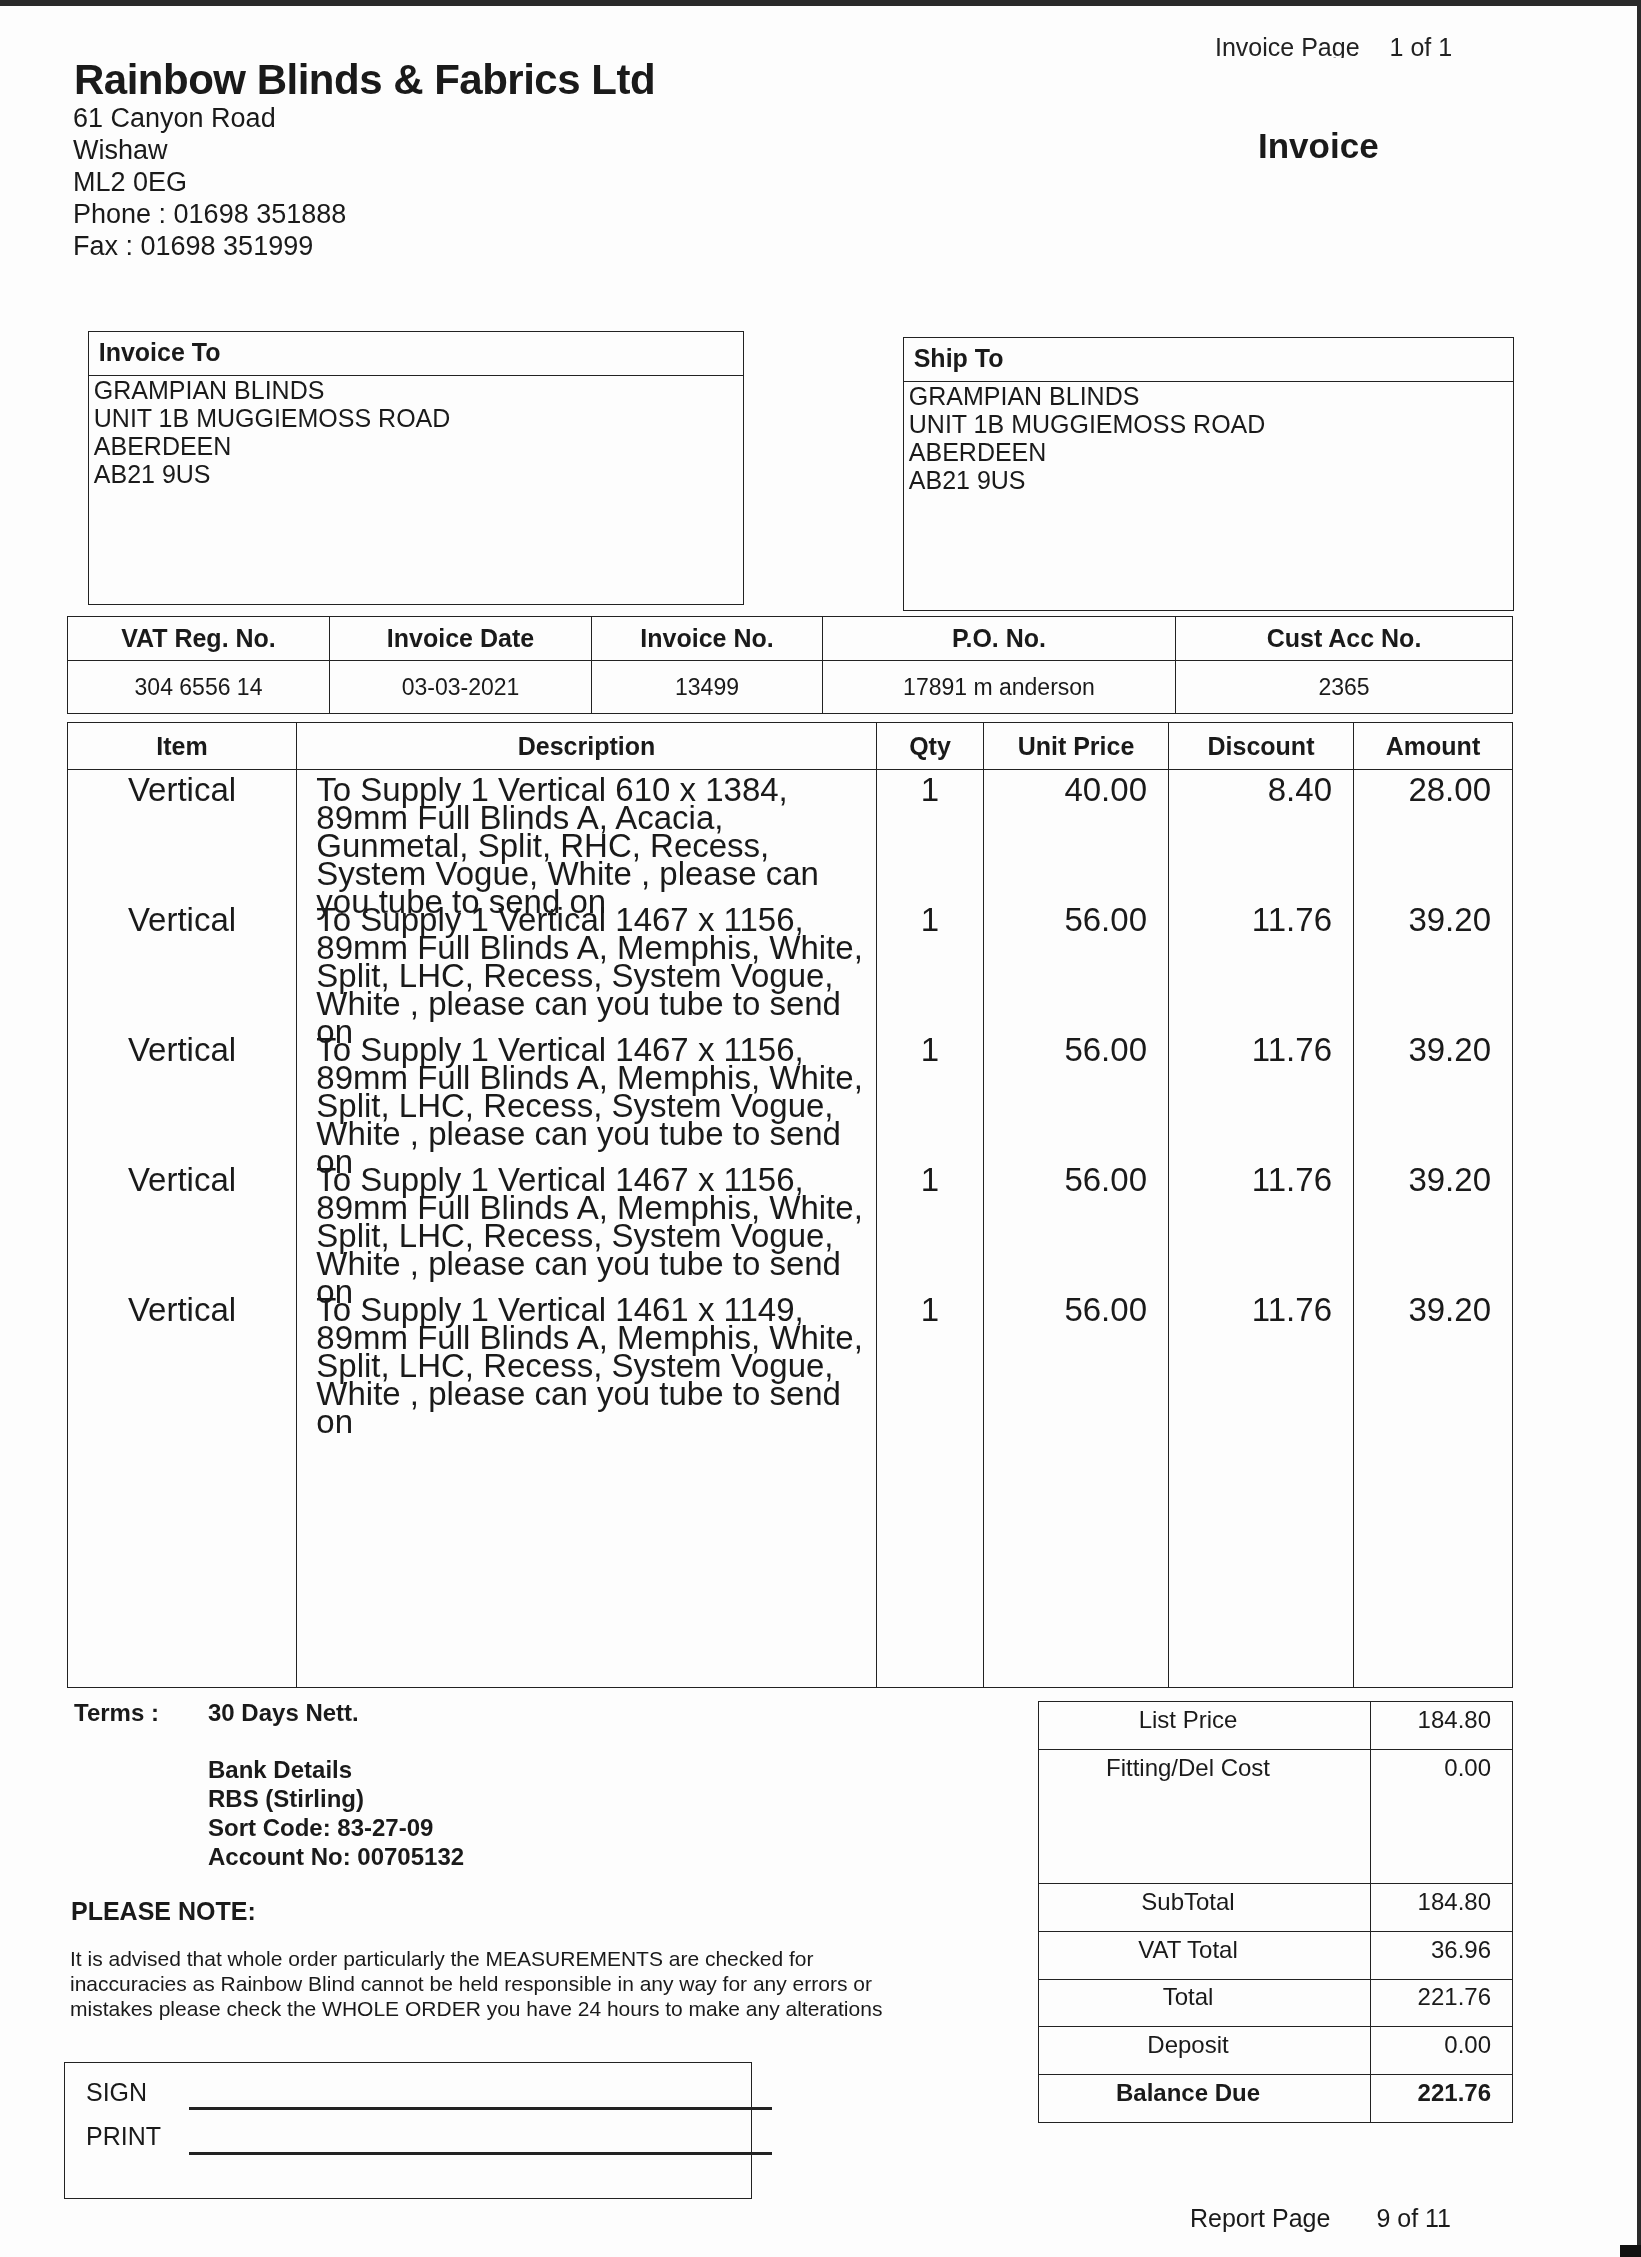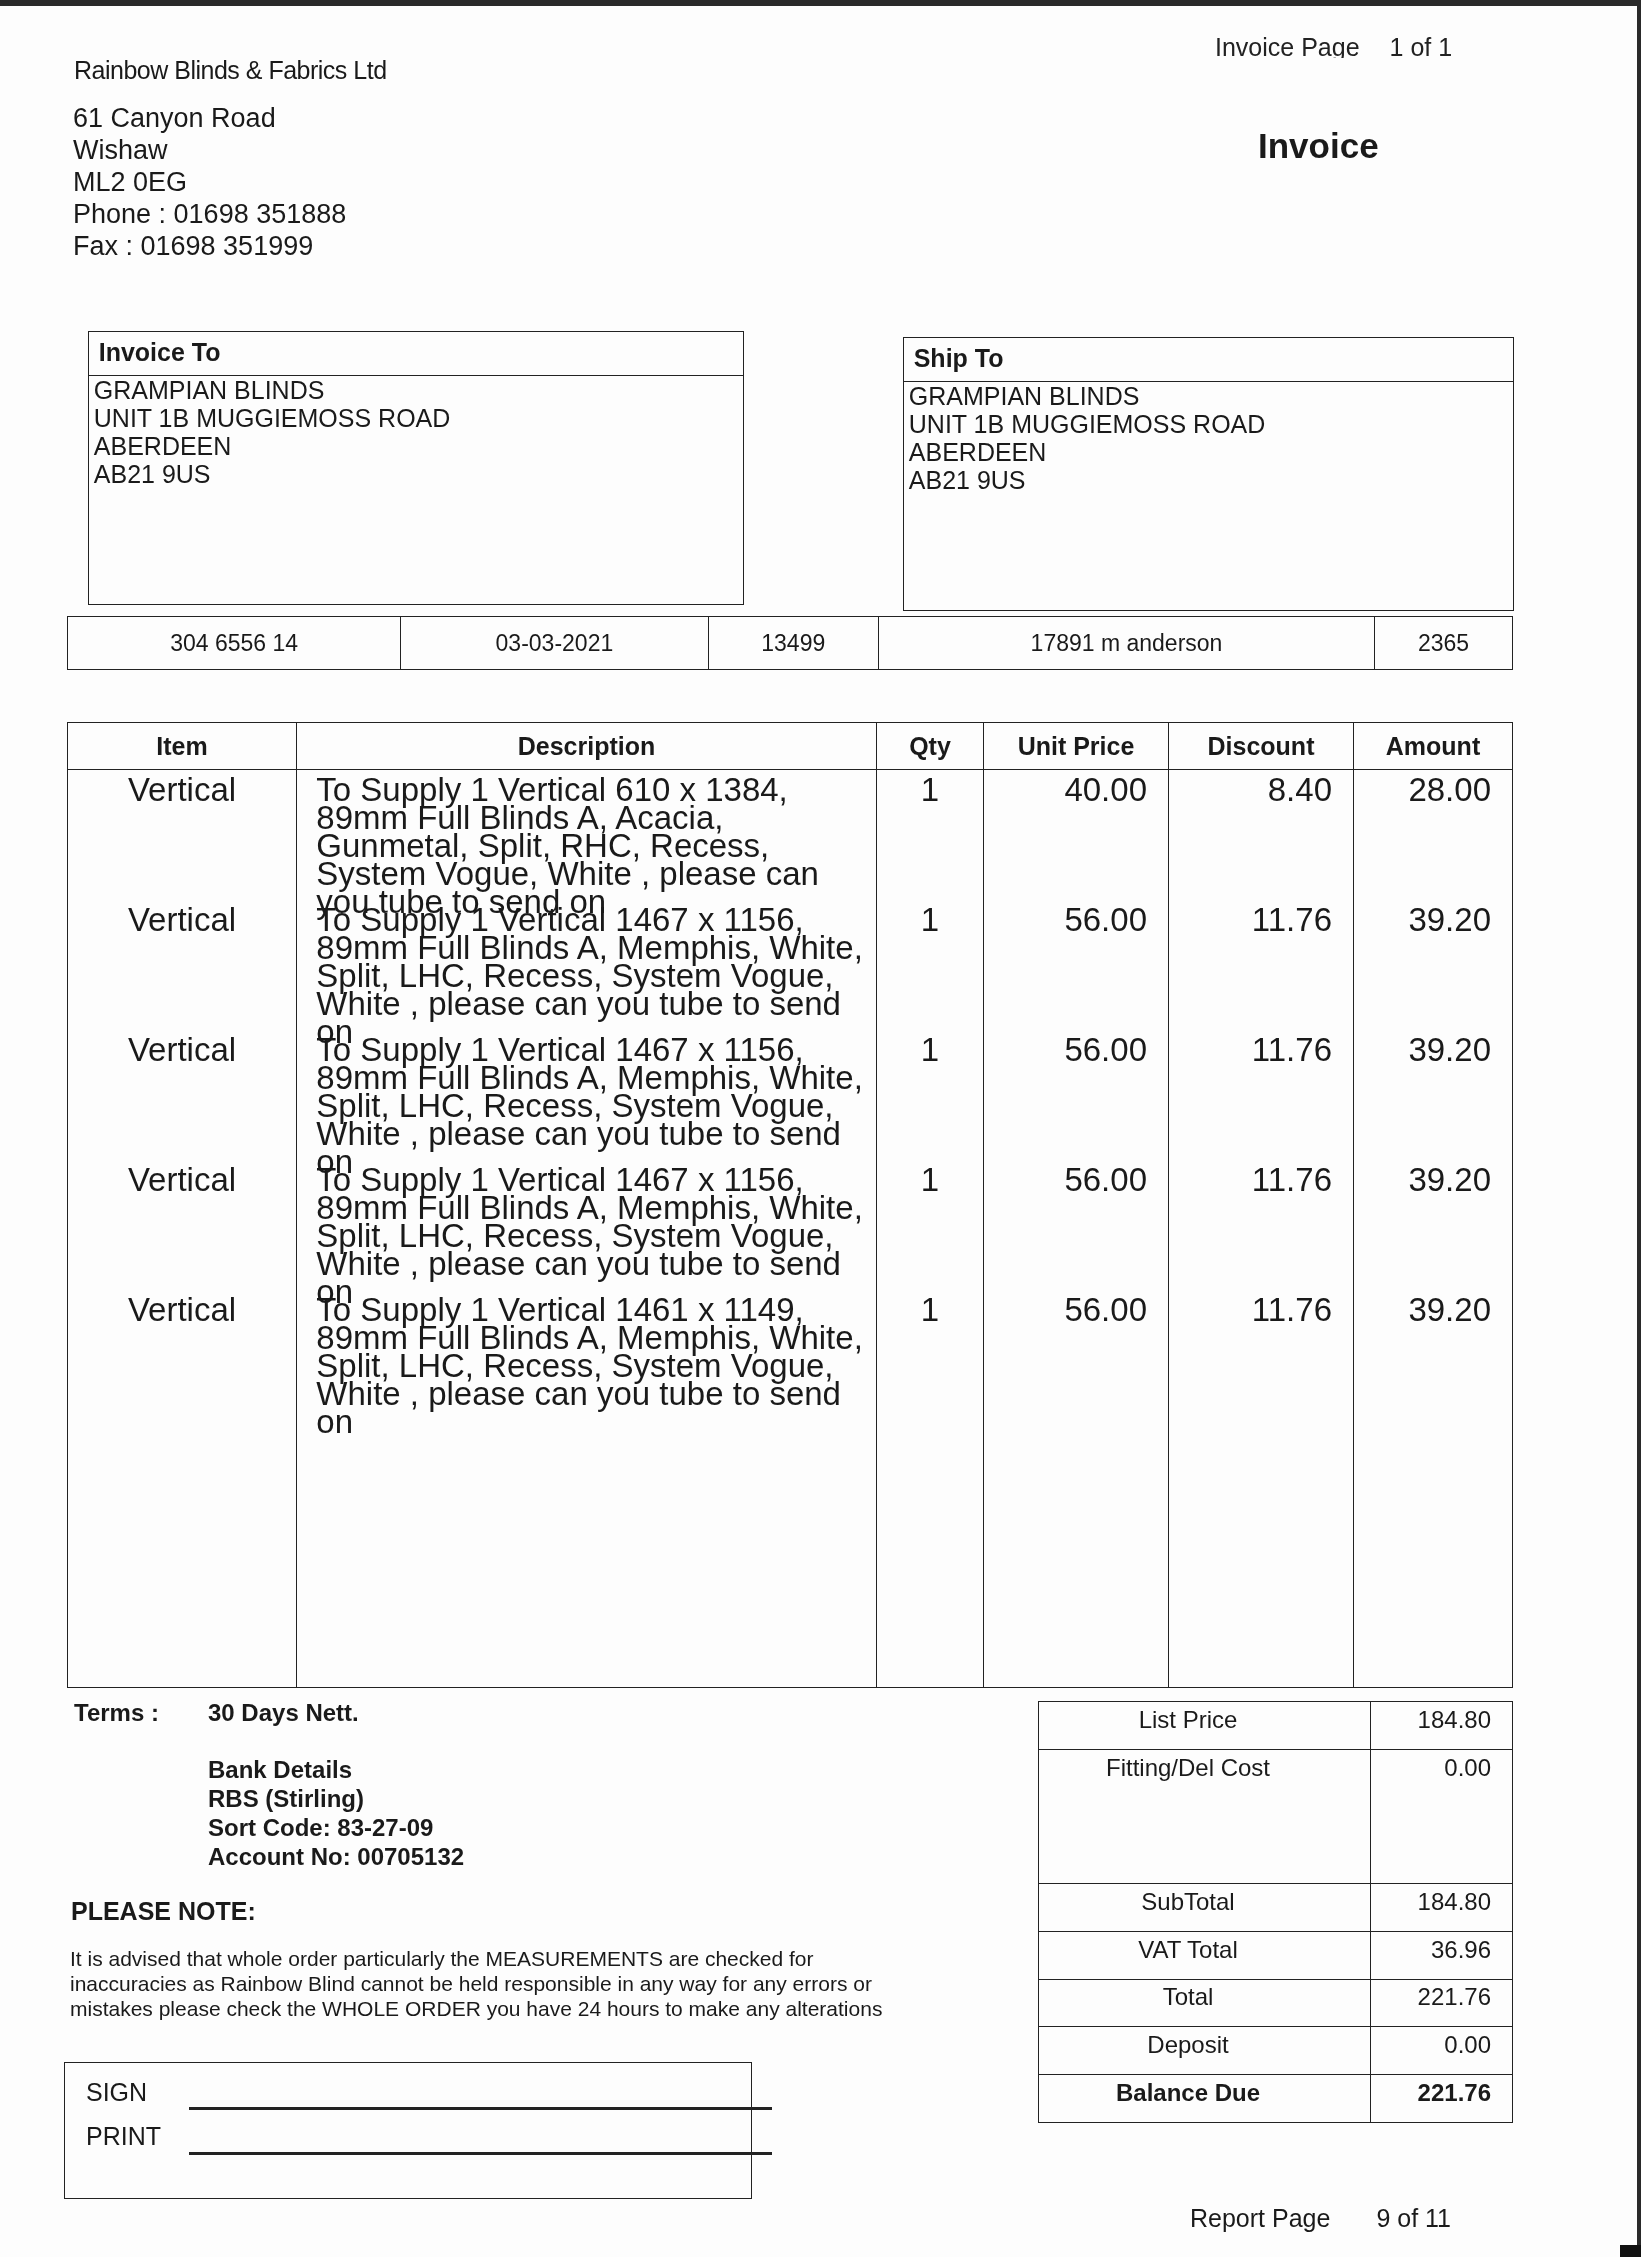--- a/index.html
+++ b/index.html
@@ -4,21 +4,21 @@
 <style>
   html, body { margin: 0; padding: 0; background: #ffffff; }
   body { width: 1641px; height: 2257px; position: relative; overflow: hidden;
          font-family: "Liberation Sans", sans-serif; color: #1a1a1a; }
   .page { position: absolute; left: 0; top: 0; width: 1641px; height: 2257px; background: #fdfdfd; }
   .scan-top { position: absolute; left: 0; top: 0; width: 1641px; height: 5.8px; background: #2a2a2a; }
   .scan-right { position: absolute; right: 0; top: 0; width: 3.9px; height: 2257px; background: #2a2a2a; }
   .scan-corner { position: absolute; right: 0; bottom: 0; width: 21px; height: 11.6px; background: #111; }
   .abs { position: absolute; }
 
-  .company-name { left: 74px; top: 56px; font-size: 25px; font-weight: normal; letter-spacing: -0.5px; }
+  .company-name { left: 74px; top: 56px; font-size: 42px; font-weight: bold; letter-spacing: -0.5px; }
   .company-line { left: 73px; font-size: 27px; line-height: 31px; }
   .invoice-page { left: 1215px; top: 33px; font-size: 25px; height: 25px; overflow: hidden; color: #222; }
   .invoice-page span { display: inline-block; margin-top: -13.5px; }
   .invoice-page .gap { margin-left: 30px; }
   .invoice-title { left: 1258px; top: 126px; font-size: 35px; font-weight: bold; }
 
   .addr-box { position: absolute; border: 1.9px solid #222; }
   .addr-box .hdr { height: 44px; border-bottom: 1.9px solid #222; font-weight: bold; font-size: 25px; padding: 5.8px 0 0 9.7px; box-sizing: border-box; }
   .addr-box .line { font-size: 25px; line-height: 28px; padding-left: 4.8px; }
 
@@ -90,20 +90,27 @@
   <div class="addr-box" style="left:903px; top:337px; width:609px; height:272px;">
     <div class="hdr">Ship To</div>
     <div class="line">GRAMPIAN BLINDS</div>
     <div class="line">UNIT 1B MUGGIEMOSS ROAD</div>
     <div class="line">ABERDEEN</div>
     <div class="line">AB21 9US</div>
   </div>
 
   <table class="meta-table">
     <tbody>
+        <tr>
+      <th style="width:259px">VAT Reg. No.</th>
+      <th style="width:259px">Invoice Date</th>
+      <th style="width:228px">Invoice No.</th>
+      <th style="width:350px">P.O. No.</th>
+      <th>Cust Acc No.</th>
+    </tr>
     <tr>
       <td>304 6556 14</td>
       <td>03-03-2021</td>
       <td>13499</td>
       <td>17891 m anderson</td>
       <td>2365</td>
     </tr>
   </tbody>
     </table>
 

